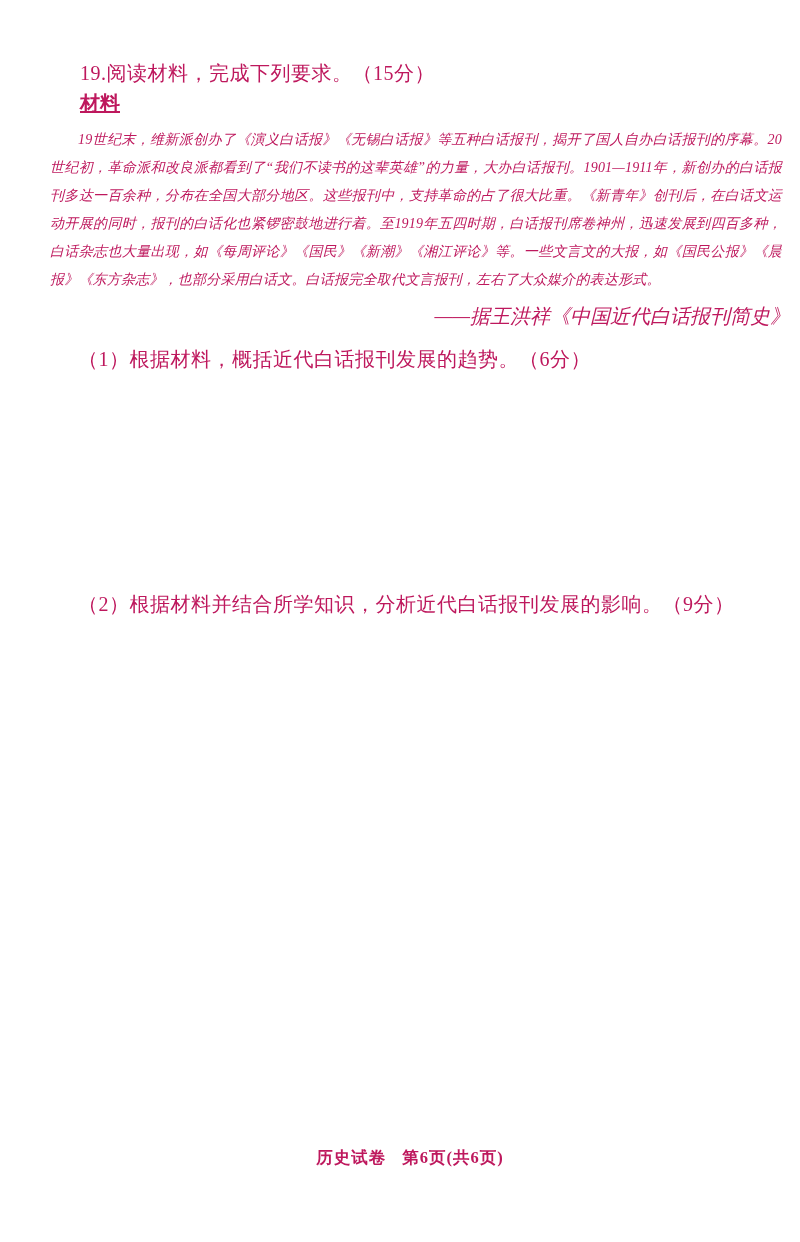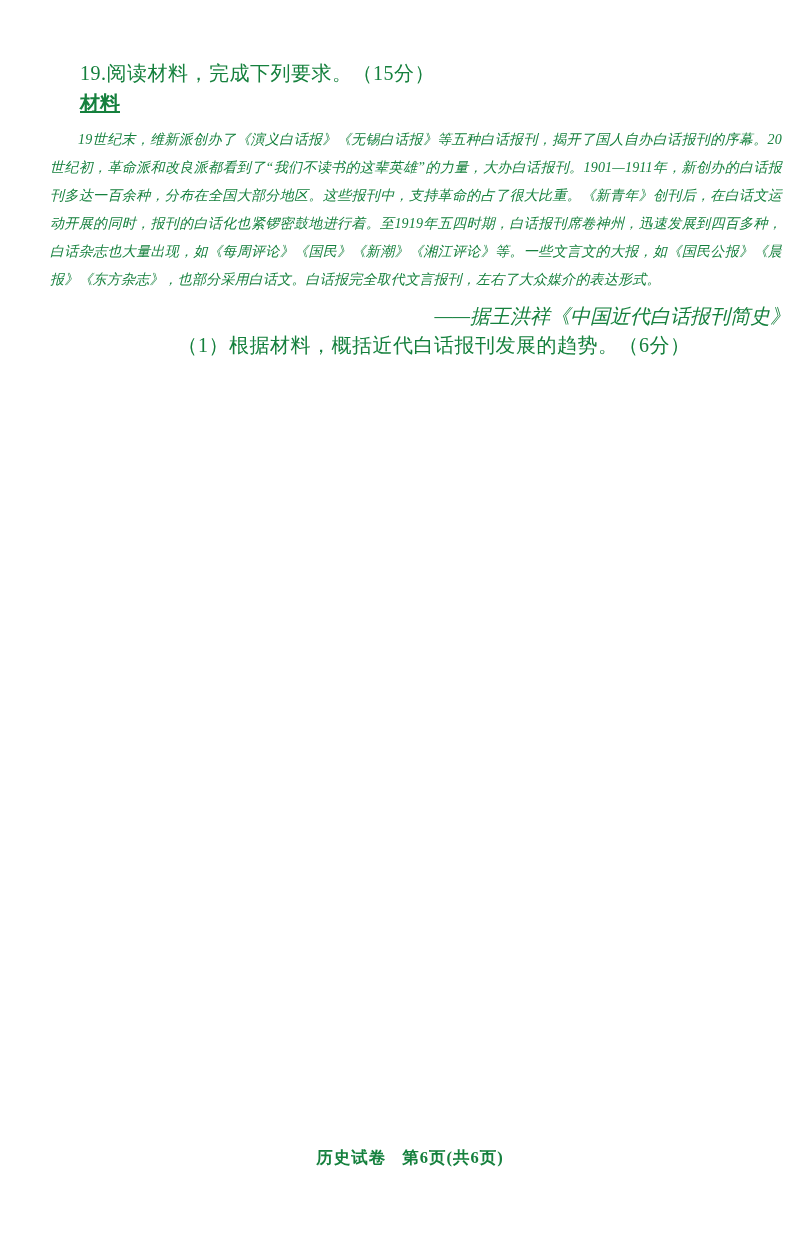--- a/index.html
+++ b/index.html
@@ -5,21 +5,21 @@
   html, body {
     margin: 0;
     padding: 0;
     background: #ffffff;
   }
   .page {
     position: relative;
     width: 800px;
     height: 1242px;
     background: #ffffff;
-    color: #15803d;
+    color: #be185d;
     font-family: "Liberation Serif", "DejaVu Serif", serif;
     overflow: hidden;
   }
   .content {
     position: absolute;
     left: 42px;
     top: 58px;
     width: 748px;
   }
   .q-stem {
@@ -46,25 +46,24 @@
     letter-spacing: 0.2px;
   }
   .attribution {
     font-size: 20px;
     line-height: 28px;
     text-align: right;
     font-style: italic;
   }
   .sub-q {
     margin-left: 36px;
-    margin-top: 0;
+    margin-top: 14px;
     font-size: 20px;
     line-height: 30px;
     letter-spacing: 0.5px;
-    text-align: center;
   }
   .answer-space {
     height: 201px;
   }
   .footer {
     position: absolute;
     left: 10px;
     bottom: 73px;
     width: 800px;
     text-align: center;
@@ -89,19 +88,20 @@
     <div class="material-label">材料</div>
 
     <p class="material">19世纪末，维新派创办了《演义白话报》《无锡白话报》等五种白话报刊，揭开了国人自办白话报刊的序幕。20世纪初，革命派和改良派都看到了“我们不读书的这辈英雄”的力量，大办白话报刊。1901—1911年，新创办的白话报刊多达一百余种，分布在全国大部分地区。这些报刊中，支持革命的占了很大比重。《新青年》创刊后，在白话文运动开展的同时，报刊的白话化也紧锣密鼓地进行着。至1919年五四时期，白话报刊席卷神州，迅速发展到四百多种，白话杂志也大量出现，如《每周评论》《国民》《新潮》《湘江评论》等。一些文言文的大报，如《国民公报》《晨报》《东方杂志》，也部分采用白话文。白话报完全取代文言报刊，左右了大众媒介的表达形式。</p>
 
     <div class="attribution">——据王洪祥《中国近代白话报刊简史》</div>
 
     <div class="sub-q">（1）根据材料，概括近代白话报刊发展的趋势。（6分）</div>
 
     <div class="answer-space"></div>
 
+    <div class="sub-q">（2）根据材料并结合所学知识，分析近代白话报刊发展的影响。（9分）</div>
 
   </div>
 
   <div class="footer">
     <span>历史试卷</span><span class="footer-gap"></span><span>第6页(共6页)</span>
   </div>
 </div>
 
 </body></html>

